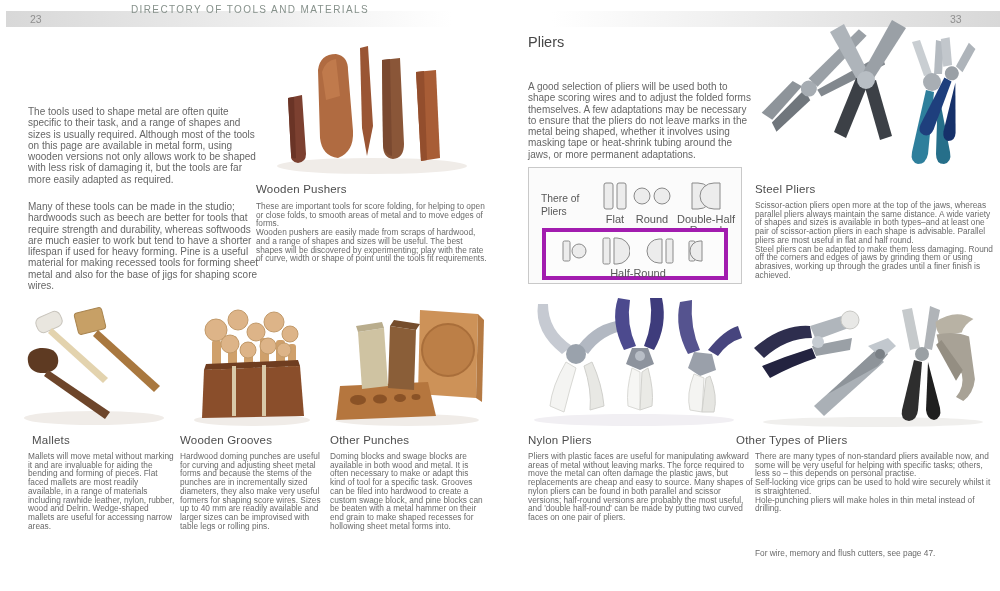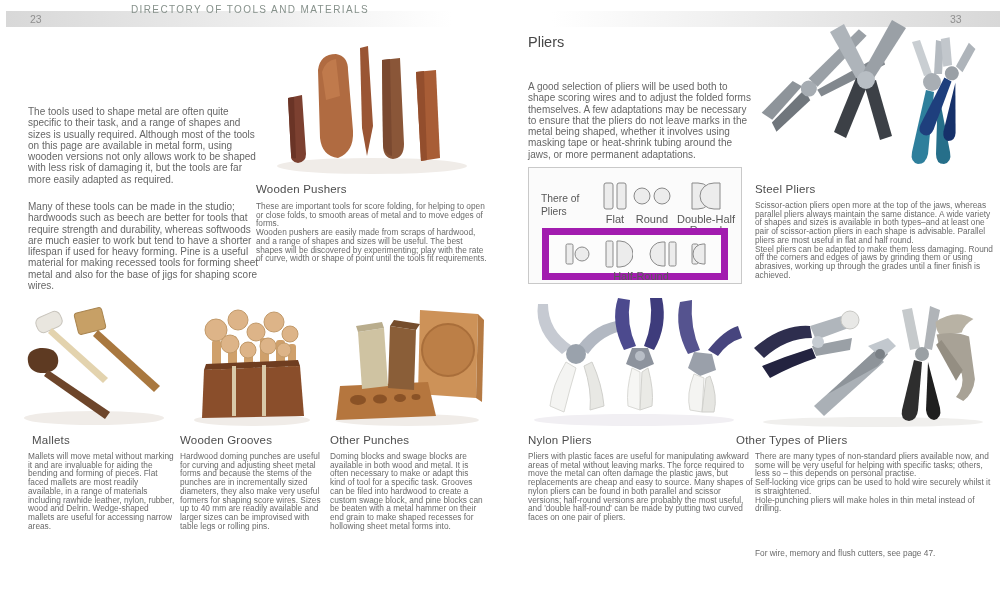--- a/index.html
+++ b/index.html
@@ -14,21 +14,21 @@
   .booktitle{font-size:34px;color:#3a3a3a;letter-spacing:-0.5px;font-weight:400;}
   .sectitle{font-size:14.5px;color:#474747;font-weight:400;}
   .h-sec{font-size:11.5px;color:#4d4d4d;letter-spacing:0.2px;font-weight:400;}
   .txt{font-size:10px;line-height:11.3px;white-space:pre-line;color:#666;margin-top:24px;}
   .txt-sm{font-size:8.3px;line-height:8.7px;white-space:pre-line;color:#6a6a6a;}
   .diagram{position:absolute;left:528px;top:167px;width:214px;height:117px;
            border:1px solid #c9c9c9;background:#fbfbfb;box-sizing:border-box;}
   .diag-label{position:absolute;left:12px;top:24px;font-size:10.3px;line-height:13px;color:#585858;white-space:pre-line;}
   .diag-cap{position:absolute;font-size:11px;color:#585858;text-align:center;white-space:pre-line;line-height:10.5px;}
   .innerbox{position:absolute;left:13px;top:60px;width:186px;height:52px;
-            border:7px solid #a21caf;background:#fcfcfc;box-sizing:border-box;}
+            border:4px solid #a21caf;background:#fcfcfc;box-sizing:border-box;}
   svg{display:block;}
 </style>
 </head>
 <body>
 
 <div class="spread">
 
   <div class="band band-left"></div>
   <div class="band band-right"></div>
   <div class="abs pagenum" style="left:30px;top:13px;">23</div>

